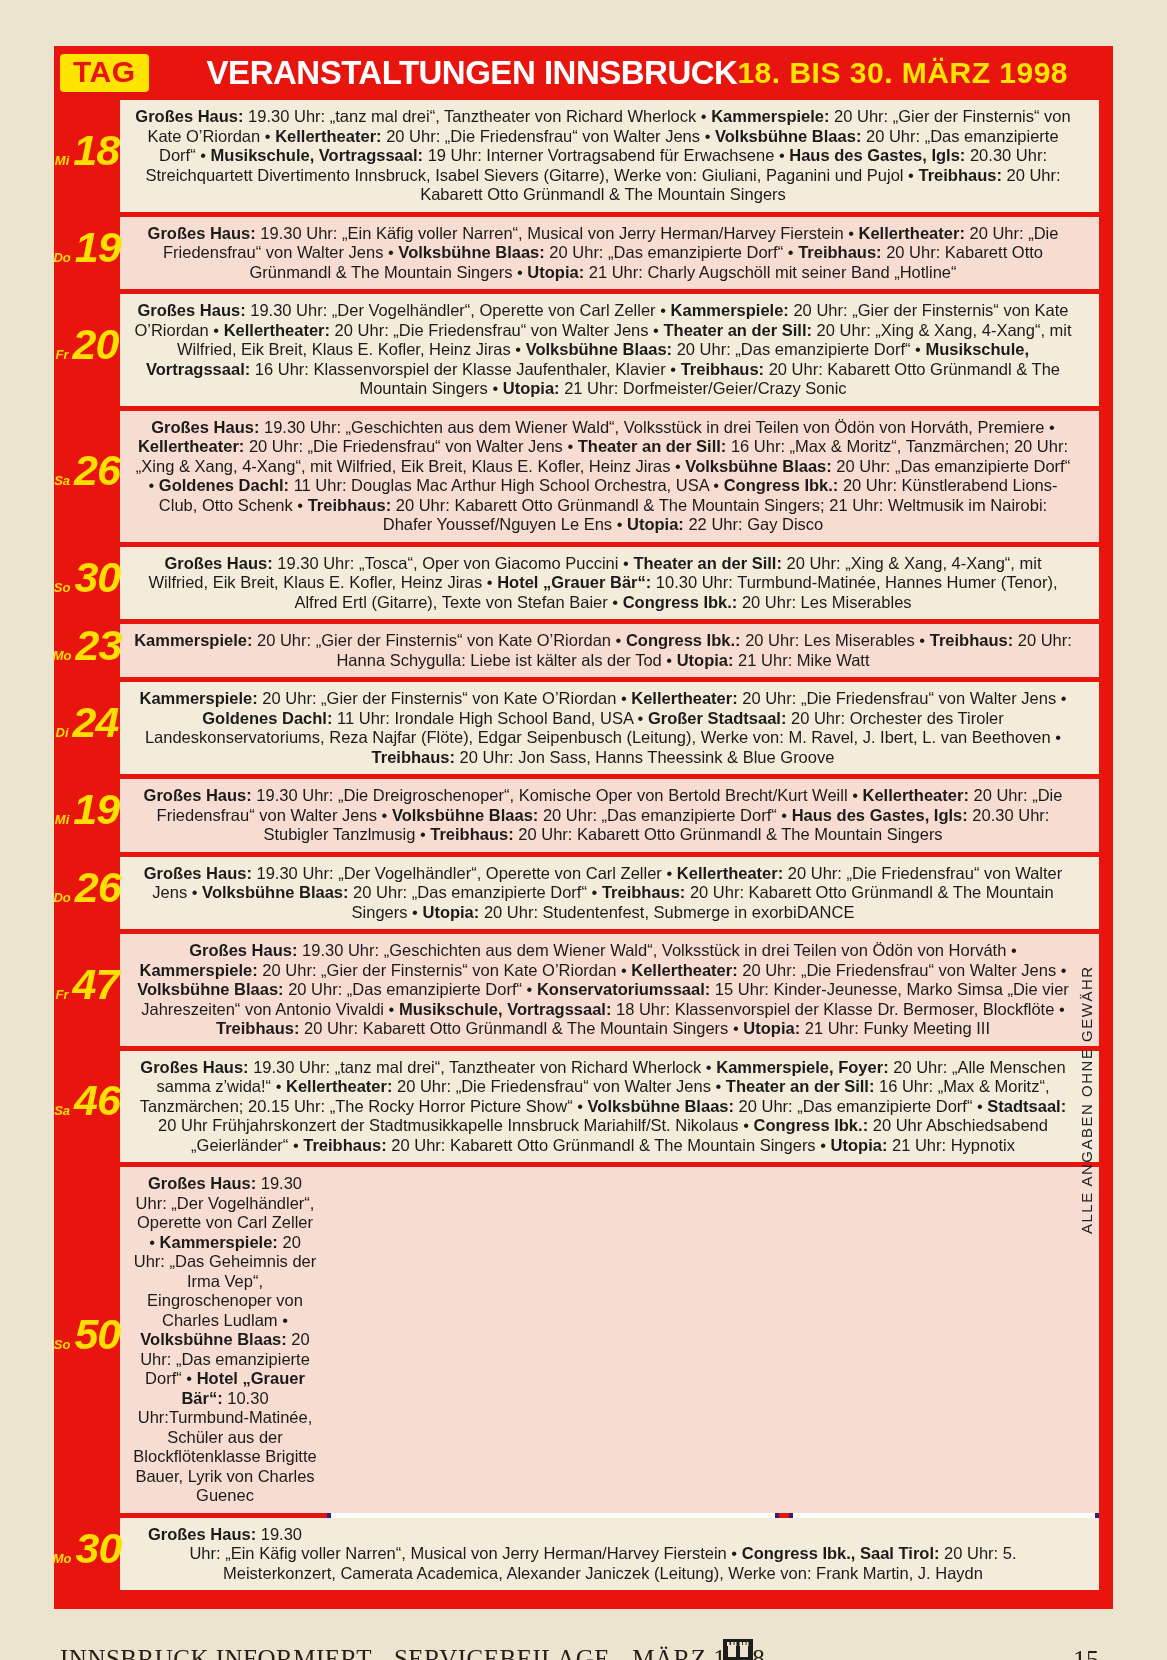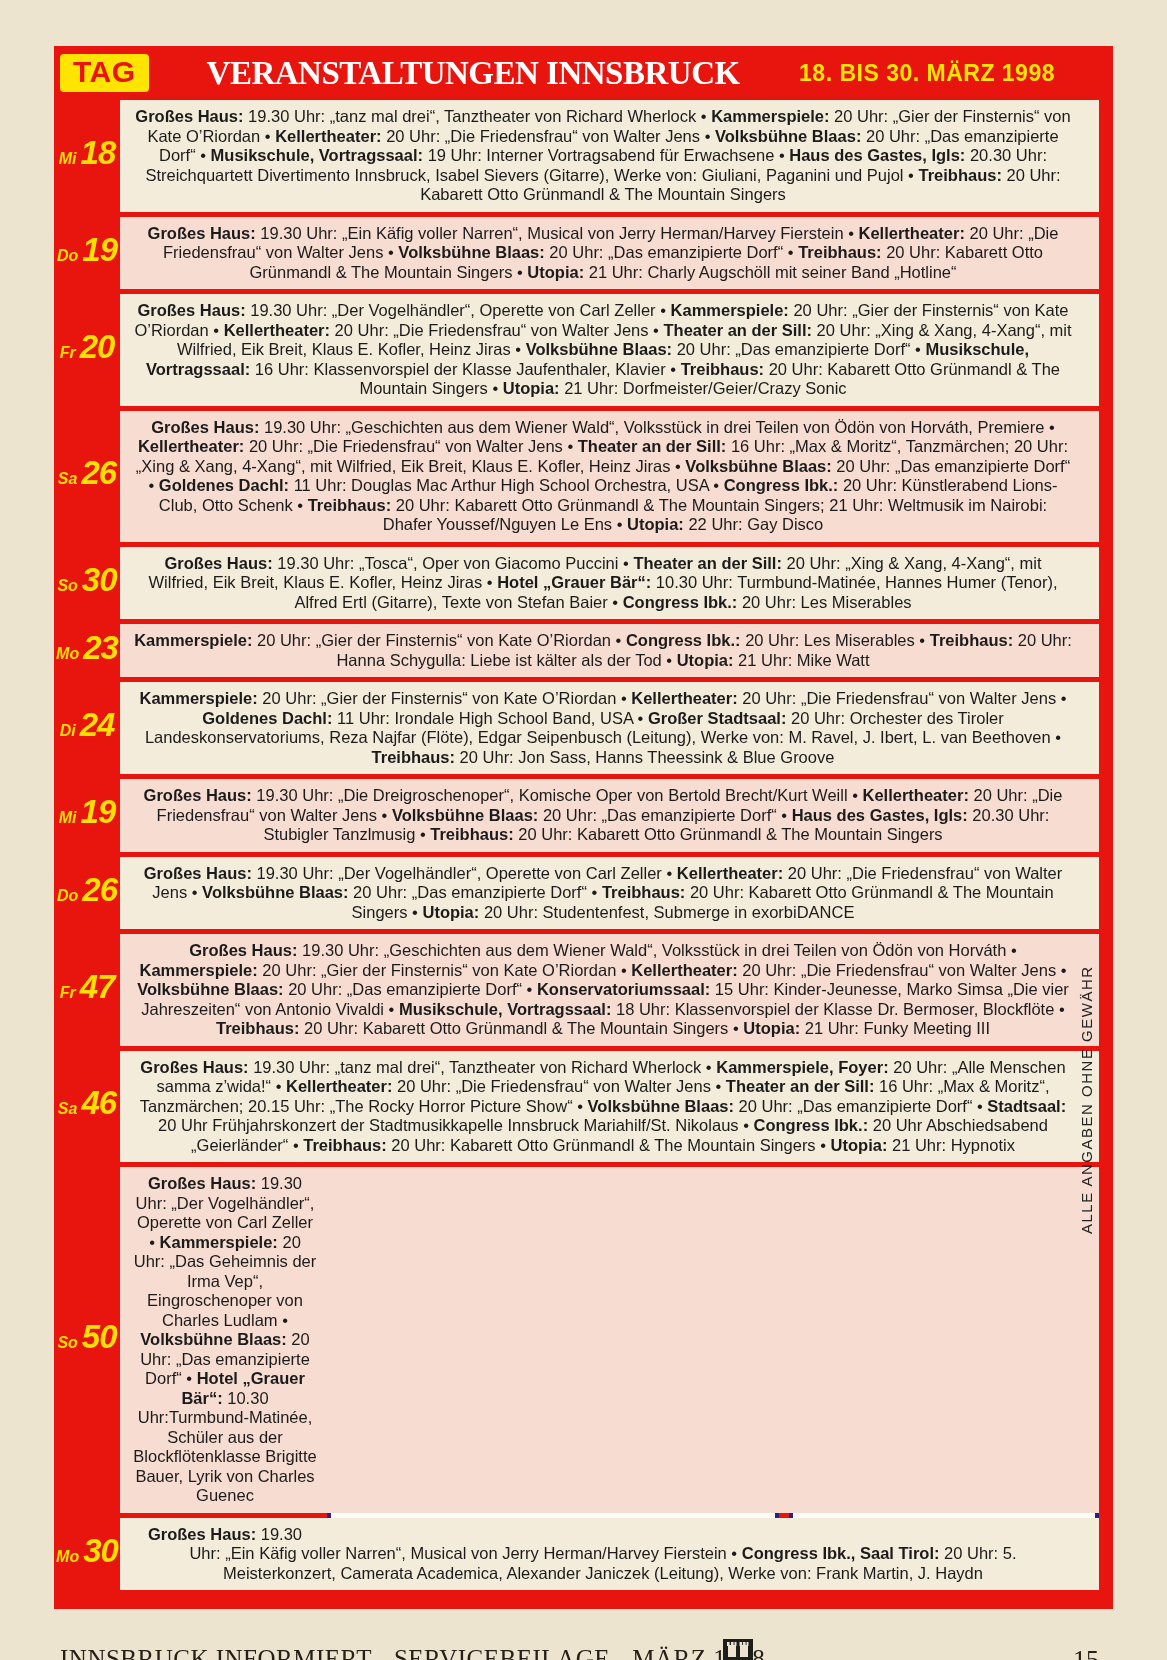--- a/index.html
+++ b/index.html
@@ -10,36 +10,36 @@
     font-family:"Liberation Sans", sans-serif; color:#1b1b1b;
     padding:46px 54px 0 54px;
   }
   .frame { position:relative; background:#e8150f; padding:0 14px 14px 0; }
 
   
   .band { display:flex; align-items:center; height:54px; padding:0 10px 0 6px; }
   .tag-box { background:#ffe400; color:#e8150f; font-weight:bold; font-size:30px;
     padding:1px 13px 3px; border-radius:4px; letter-spacing:0.5px; }
   .band-title { color:#fff; font-weight:bold; font-size:33px; letter-spacing:-0.5px;
-    margin-left:58px; white-space:nowrap;font-family:Liberation Serif, serif; }
-  .band-date { color:#ffe400; font-weight:bold; font-size:23px; margin-left:auto;
+    margin-left:58px; white-space:nowrap; }
+  .band-date { color:#ffe400; font-weight:bold; font-size:30px; margin-left:auto;
     margin-right:34px; white-space:nowrap; letter-spacing:0.5px; }
 
   
   .rows { position:relative; }
   .event-row { position:relative; margin-bottom:5px; font-size:16.5px; line-height:19.5px; }
   .event-row .row-content { padding:7px 26px 7px 79px;text-align:center; }
   .event-row.pink  { background:linear-gradient(90deg, rgba(0,0,0,0) 66px, #f7dcd2 66px); }
   .event-row.cream { background:linear-gradient(90deg, rgba(0,0,0,0) 66px, #f3ecdb 66px); }
   .event-row b { font-weight:bold; }
   .day-cell { position:absolute; left:0; top:50%; transform:translateY(-50%);
     width:66px; display:flex; align-items:baseline; justify-content:center;
     color:#ffdf00; font-weight:bold; font-style:italic; }
-  .day-cell .weekday { font-size:16px; margin-right:4px; }
-  .day-cell .daynum  { font-size:33px; letter-spacing:-1px; }
+  .day-cell .weekday { font-size:13px; margin-right:4px; }
+  .day-cell .daynum  { font-size:43px; letter-spacing:-1px; }
 
   
   .bottom-zone { position:relative; }
   .bottom-zone::after { content:""; display:block; clear:both; }
   .ads-float { float:right; width:772px; margin:57px 0 0 10px; display:flex; gap:10px; }
 
   .ad { background:#fdfcf6; border:4px solid #2b1f86; position:relative; }
   .photo-ad { width:452px; padding:10px 12px; }
   .photo-ad .ad-title { text-align:center; font-weight:bold; font-size:25px; line-height:30px; letter-spacing:-0.5px; }
   .price-list { margin:16px 0 0 14px; font-family:"DejaVu Sans Mono", monospace;

